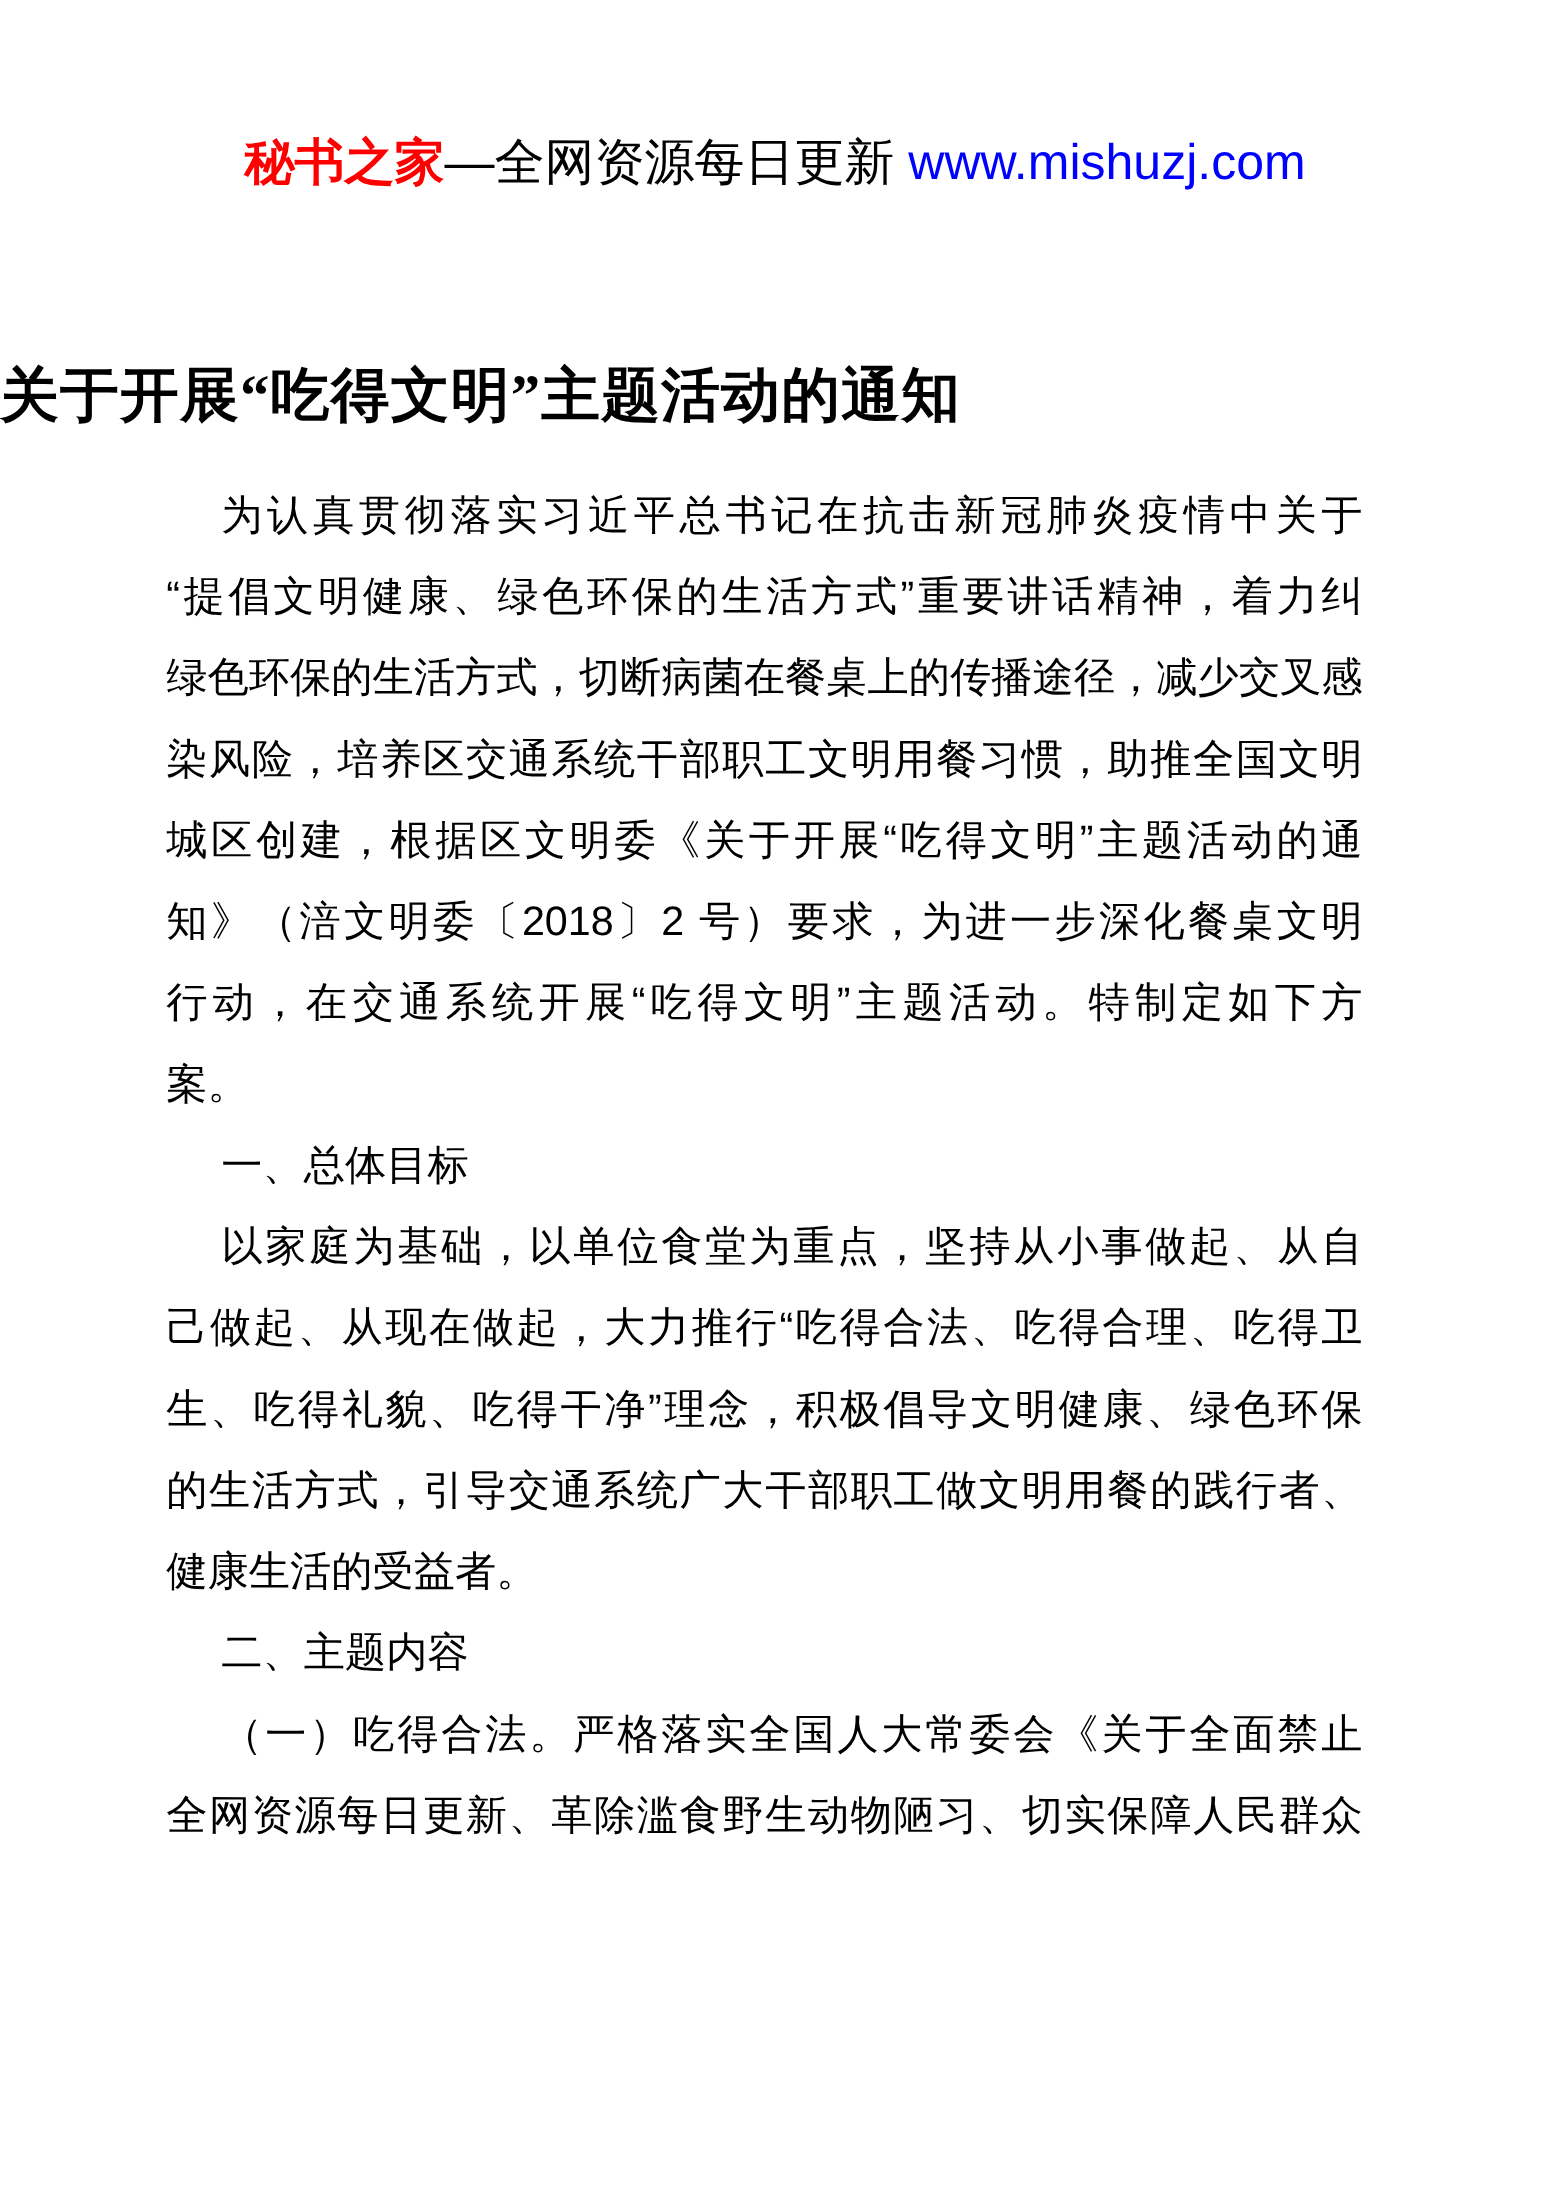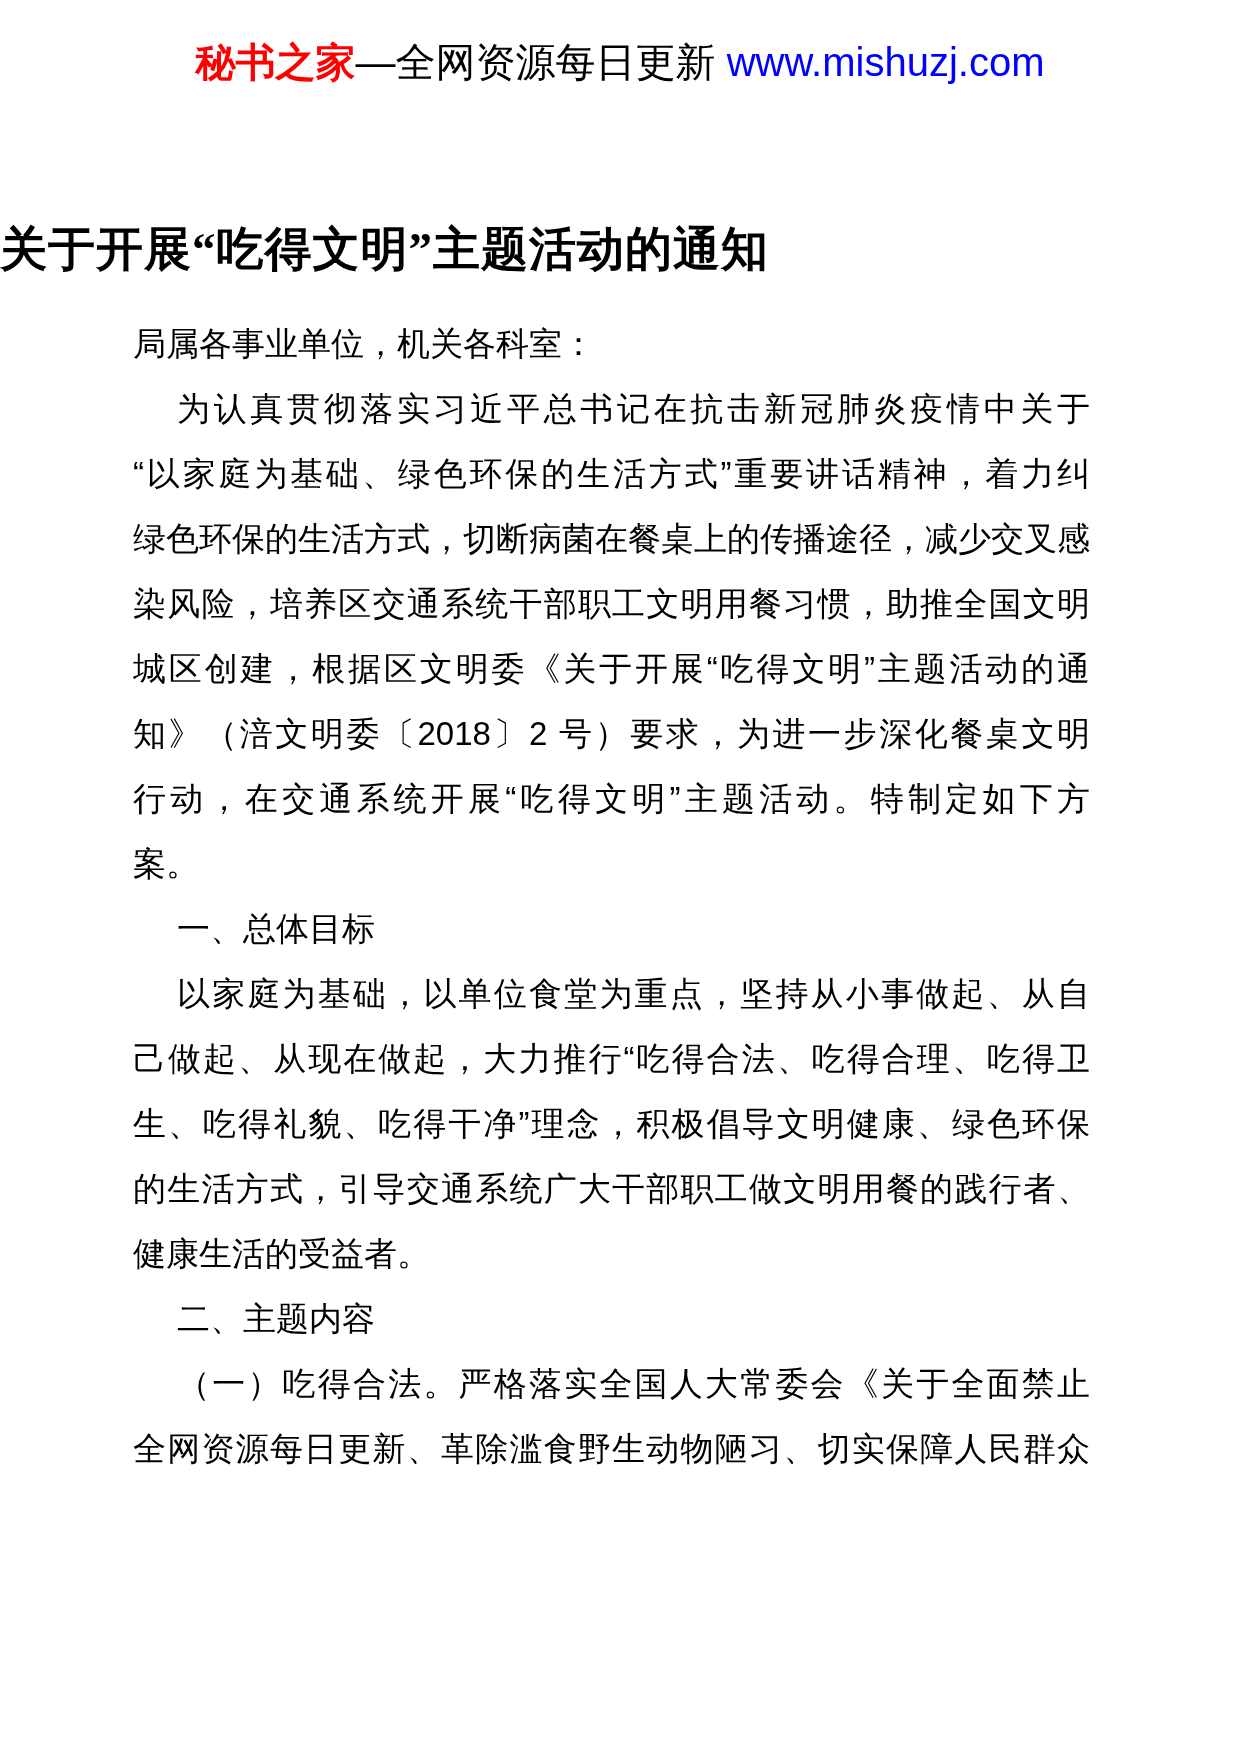--- a/index.html
+++ b/index.html
@@ -8,21 +8,21 @@
     position: relative;
     width: 1240px;
     height: 1754px;
     margin: 0 auto;
     background: #ffffff;
     overflow: hidden;
     font-family: "Liberation Sans", sans-serif;
     color: #000000;
   }
   .site-header {
-    padding-top: 40px;
+    padding-top: 108px;
     text-align: center;
     font-size: 40px;
     line-height: 45px;
     white-space: nowrap;
   }
   .site-header .brand {
     color: #ff0000;
     font-weight: bold;
   }
   .site-header .dash,
@@ -73,25 +73,22 @@
 
   <div class="site-header">
     <span class="brand">秘书之家</span><span class="dash">—</span><span class="tagline">全网资源每日更新</span>
     <span class="url">www.mishuzj.com</span>
   </div>
 
   <div class="doc-title">关于开展“吃得文明”主题活动的通知</div>
 
   <div class="doc-body">
       <div class="para">
-        <div class="line last">局属各事业单位，机关各科室：</div>
-      </div>
-      <div class="para">
         <div class="line indent">为认真贯彻落实习近平总书记在抗击新冠肺炎疫情中关于</div>
-        <div class="line">“以家庭为基础、绿色环保的生活方式”重要讲话精神，着力纠</div>
+        <div class="line">“提倡文明健康、绿色环保的生活方式”重要讲话精神，着力纠</div>
         <div class="line">绿色环保的生活方式，切断病菌在餐桌上的传播途径，减少交叉感</div>
         <div class="line">染风险，培养区交通系统干部职工文明用餐习惯，助推全国文明</div>
         <div class="line">城区创建，根据区文明委《关于开展“吃得文明”主题活动的通</div>
         <div class="line">知》（涪文明委〔2018〕2 号）要求，为进一步深化餐桌文明</div>
         <div class="line">行动，在交通系统开展“吃得文明”主题活动。特制定如下方</div>
         <div class="line last">案。</div>
       </div>
       <div class="para">
         <div class="line last indent">一、总体目标</div>
       </div>

